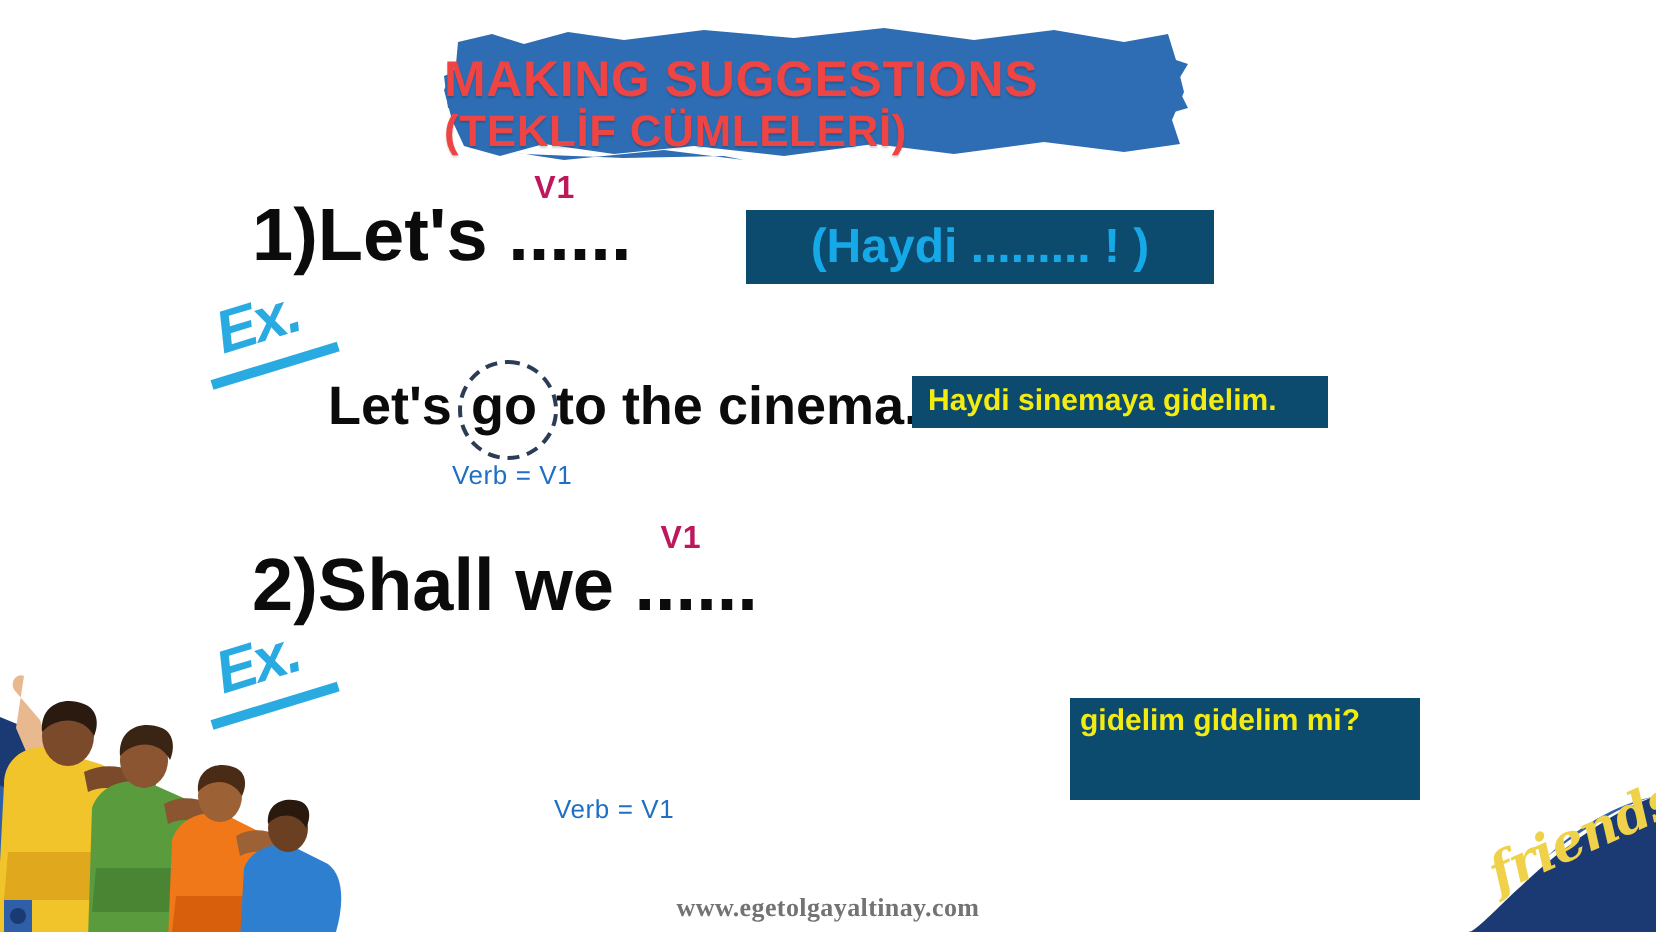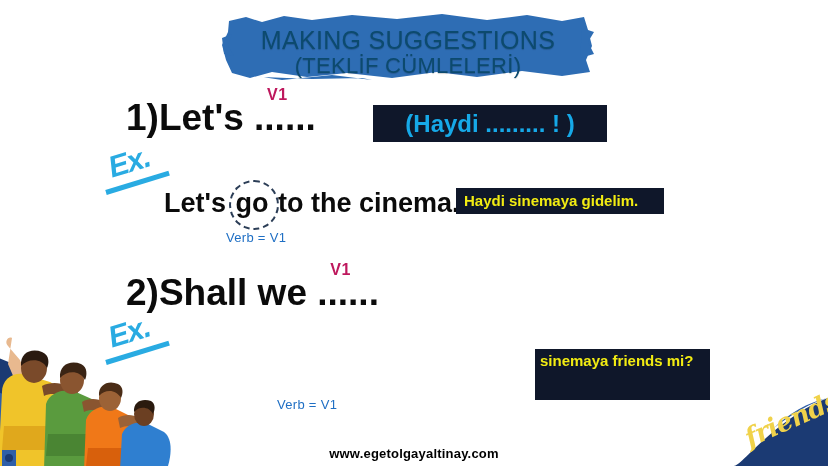--- a/index.html
+++ b/index.html
@@ -27,23 +27,23 @@
   #title-banner svg {
     position: absolute;
     left: 0; top: 0;
     width: 372px;
     height: 68px;
   }
   .banner-text {
     position: absolute;
     left: 0;
     width: 372px;
-    text-align: center;
-    color: #0c4a6e;
-    font-weight: normal;
+    text-align: left;
+    color: #ef4444;
+    font-weight: bold;
     letter-spacing: 0.3px;
     text-shadow: 0 1px 1px rgba(0,0,0,.18);
   }
   #banner-line1 {
     top: 15px;
     font-size: 25px;
     line-height: 27px;
   }
   #banner-line2 {
     top: 42px;
@@ -70,21 +70,21 @@
     top: -23px;
     font-size: 16px;
     font-weight: bold;
     color: #be185d;
     letter-spacing: .5px;
   }
 
   
   .black-box {
     position: absolute;
-    background: #0f172a;
+    background: #0c4a6e;
     display: flex;
     align-items: flex-start;
     text-align: center;
   }
   .black-box.centered { align-items: center; justify-content: center; }
   .bb-cyan {
     color: #16a9e8;
     font-weight: bold;
     white-space: nowrap;
   }
@@ -161,22 +161,23 @@
 
   
   #footer-url {
     position: absolute;
     left: 0;
     top: 446px;
     width: 828px;
     text-align: center;
     font-size: 13px;
     font-weight: bold;
-    color: #000000;
+    color: #737373;
     letter-spacing: .2px;
+    font-family: Liberation Serif, serif;
   }
 
   
   #friends-illustration {
     position: absolute;
     left: -6px;
     top: 330px;
     width: 190px;
     height: 140px;
   }
@@ -250,21 +251,21 @@
 
   <div class="ex-stamp" style="left:104px; top:322px;">
     <span class="ex-text">Ex.</span>
     <span class="ex-underline"></span>
   </div>
 
 
   <div class="verb-note" style="left:277px; top:397px;">Verb = V1</div>
 
   <div class="black-box" style="left:535px; top:349px; width:170px; height:51px; padding-left:5px;">
-    <span class="bb-yellow" style="font-size:15px; line-height:24px;">sinemaya friends mi?</span>
+    <span class="bb-yellow" style="font-size:15px; line-height:24px;">gidelim gidelim mi?</span>
   </div>
 
   <div id="footer-url">www.egetolgayaltinay.com</div>
 
   <div id="friends-illustration">
     <svg viewBox="0 0 190 140" width="190" height="140">
 
       <path d="M0,26 L34,40 L60,66 L96,84 L134,106 L150,140 L0,140 Z" fill="#1b3a73"></path>
       <path d="M0,60 L22,70 L10,104 L0,110 Z" fill="#2f5fa8"></path>
 

